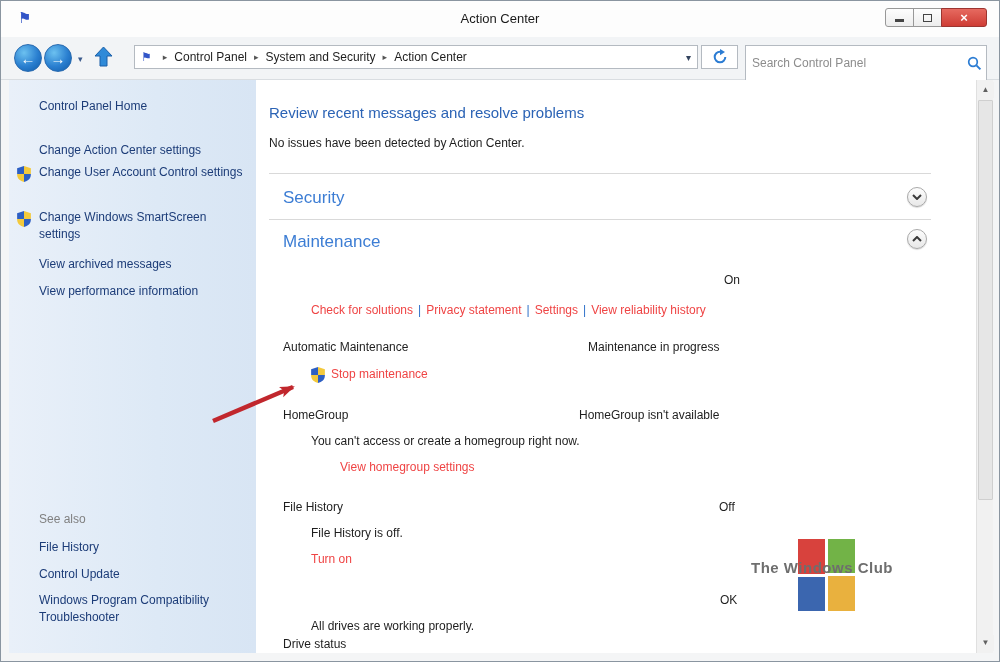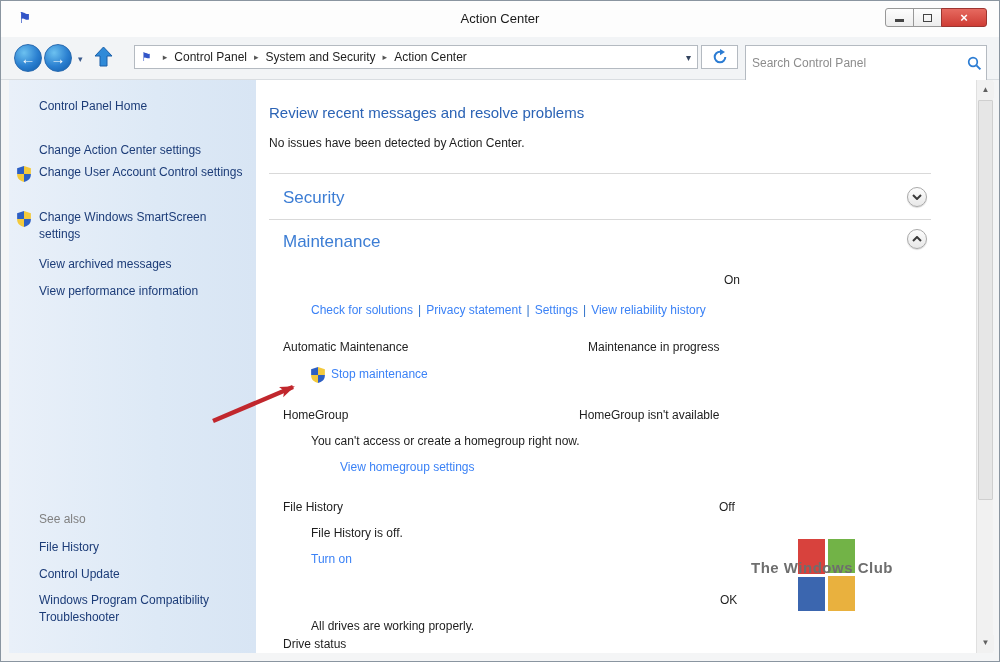--- a/index.html
+++ b/index.html
@@ -80,21 +80,21 @@
   .page-heading { font-size:15px; color:#2b63b5; }
   .plain { font-size:12px; color:#1e1e1e; }
   .divider { position:absolute; left:13px; width:662px; height:1px; background:#d9d9d9; }
   .section-title { font-size:17px; color:#3c7dd4; cursor:pointer; }
   .chevron-btn {
     position:absolute; left:651px; width:20px; height:20px; border-radius:50%;
     border:1px solid #a9a9a9; background:linear-gradient(#fdfdfd,#e8e8e8);
     display:flex; align-items:center; justify-content:center; cursor:pointer;
     box-shadow:0 1px 1px rgba(0,0,0,.15);
   }
-  .lnk { font-size:12px; color:#3b82f6; cursor:pointer; }
+  .lnk { font-size:12px; color:#ef4444; cursor:pointer; }
   .lnk-sep { font-size:12px; color:#2e71c9; margin:0 5px; }
   
   .logo-squares { position:absolute; left:542px; top:459px; width:58px; height:74px; }
   .logo-squares div { position:absolute; }
   .lg-red { left:0; top:0; width:27px; height:35px; background:#d8423d; }
   .lg-green { left:30px; top:0; width:27px; height:34px; background:#72b347; }
   .lg-blue { left:0; top:38px; width:27px; height:34px; background:#3b66af; }
   .lg-yellow { left:30px; top:37px; width:27px; height:35px; background:#e9b13e; }
   .logo-text { position:absolute; left:495px; top:479px; font-size:15px; font-weight:bold; color:#6e6e6e; letter-spacing:.5px; z-index:3; }
   

